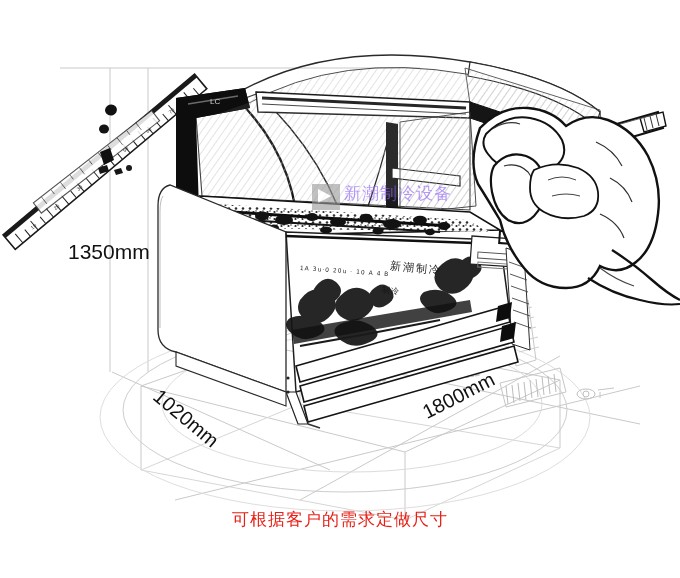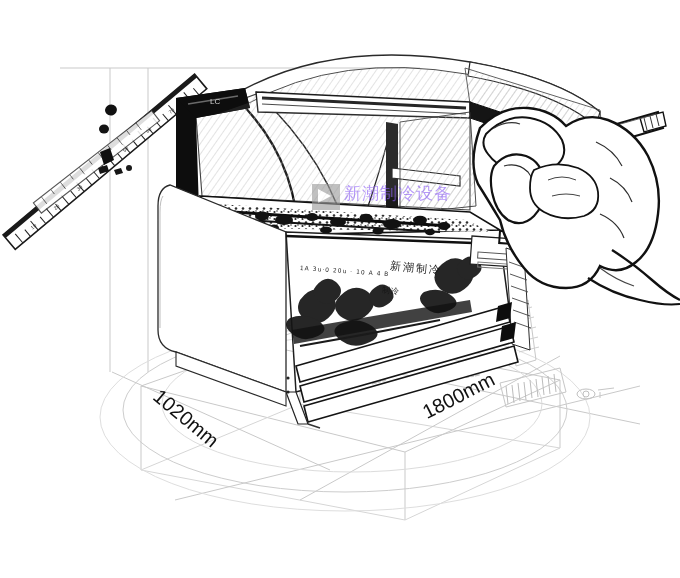--- a/index.html
+++ b/index.html
@@ -372,24 +372,26 @@
 
       <path d="M612 250 Q634 264 652 280 Q668 294 680 300" fill="none" stroke="#111" stroke-width="2.4"></path>
       <path d="M588 278 Q612 294 640 300 Q664 306 680 304" fill="none" stroke="#111" stroke-width="2.2"></path>
       <path d="M600 268 Q616 280 634 286" fill="none" stroke="#444" stroke-width="1.1"></path>
     </g>
 
     <path d="M200 120 L262 98 L468 114 L468 200 L204 190 Z" fill="#ffffff" opacity=".08"></path>
 
   </svg>
 
+  <div class="dim-label" id="dim-height">1350mm</div>
 
   <div class="dim-label" id="dim-depth">1020mm</div>
 
   <div class="dim-label" id="dim-width">1800mm</div>
 
   <div id="watermark">
     <div class="wm-logo"></div>
     <div class="wm-cn">新潮制冷设备</div>
   </div>
 
+  <div id="custom-note">可根据客户的需求定做尺寸</div>
 
 </div>
 
 </body></html>

